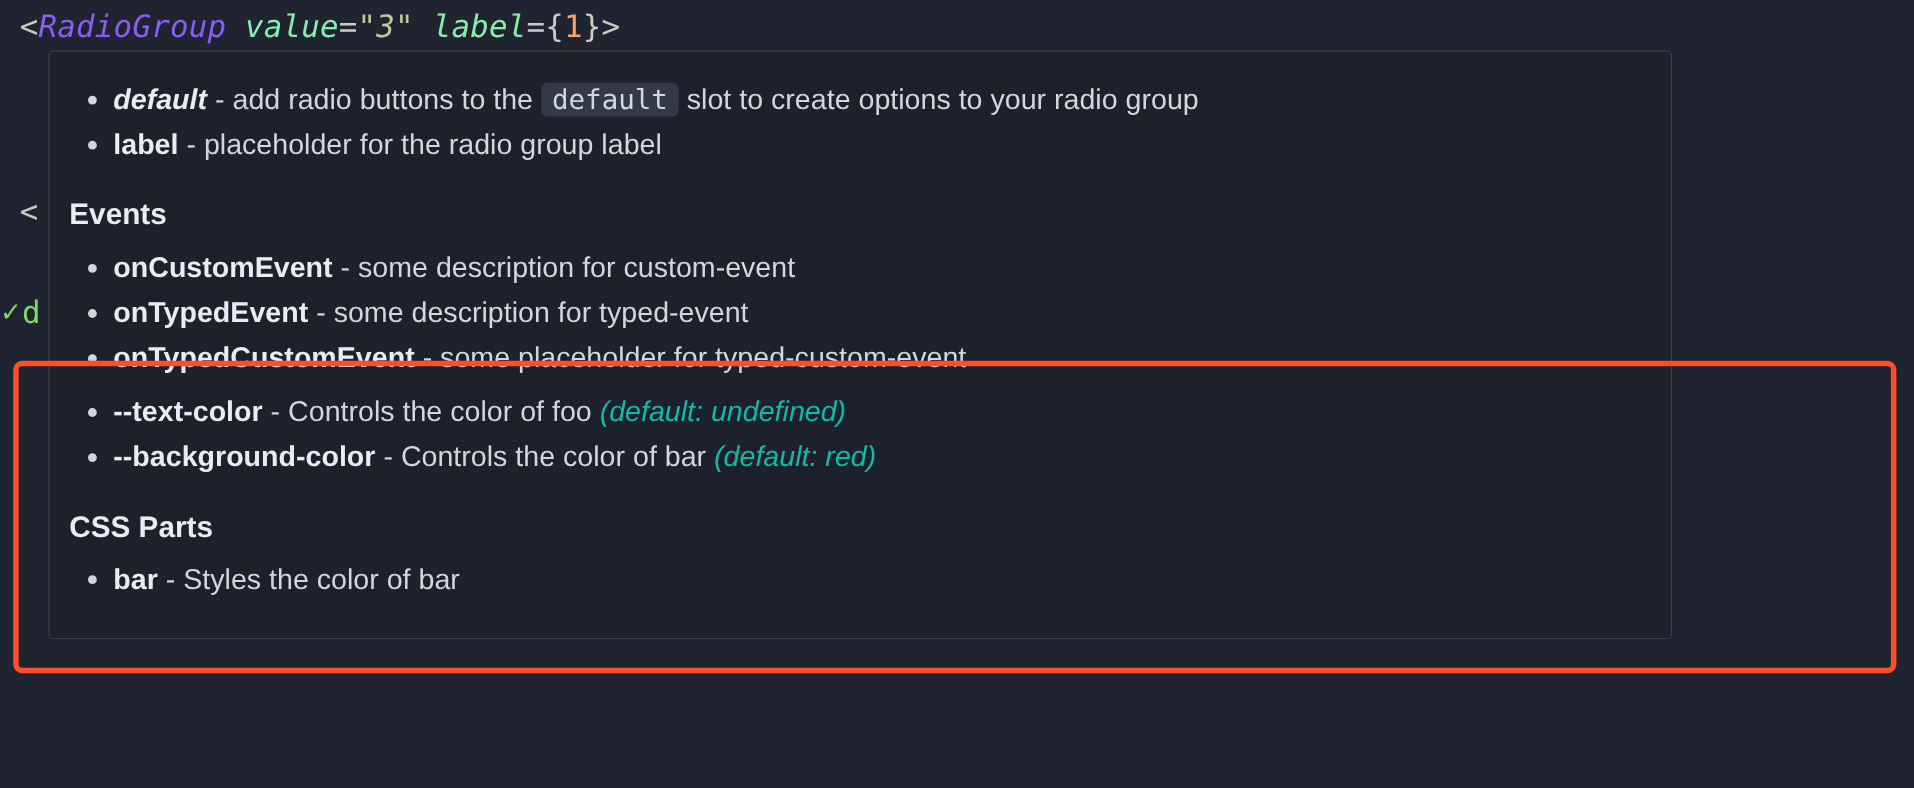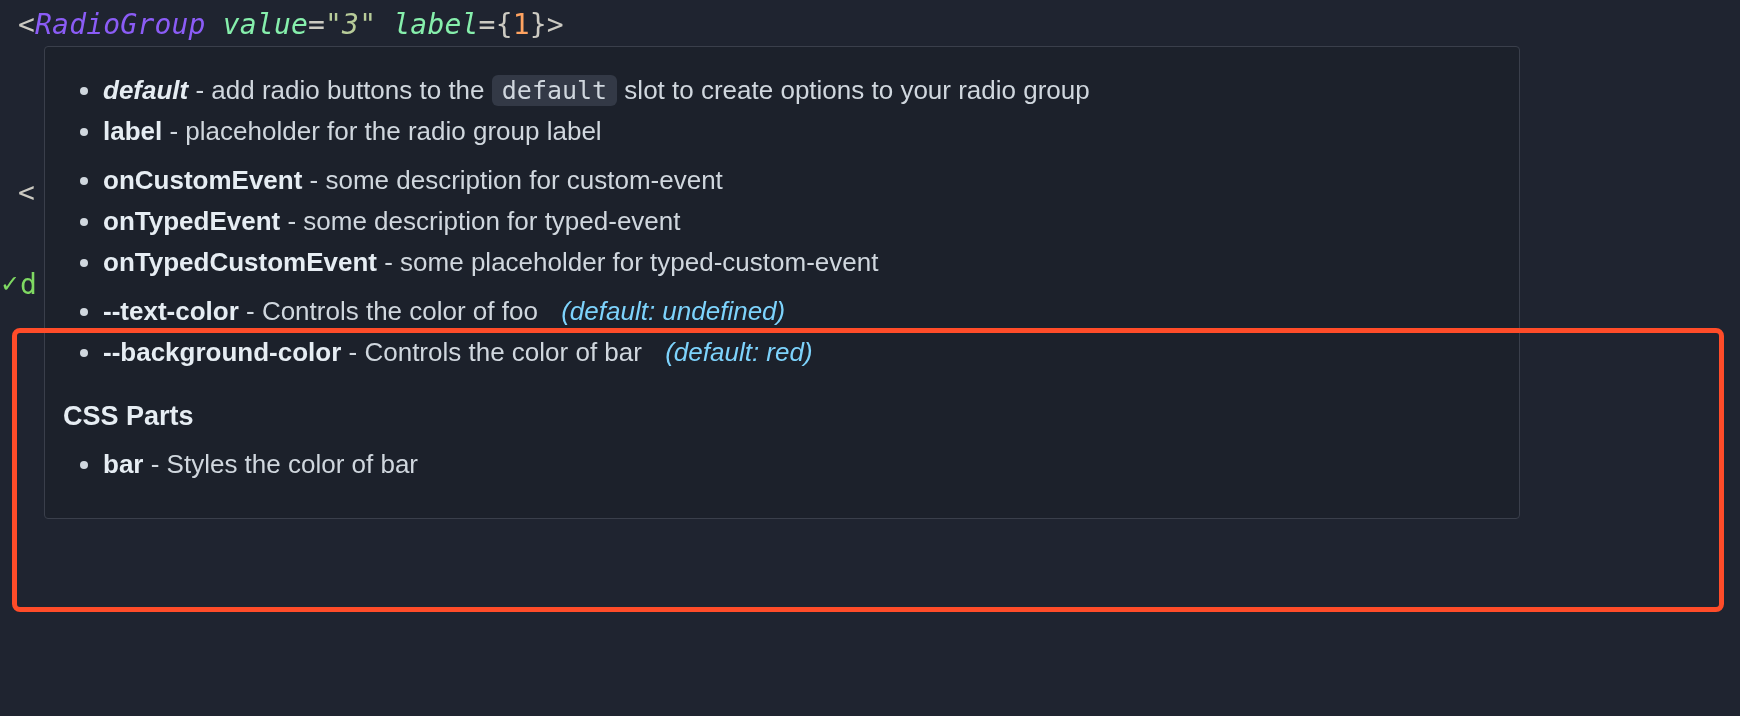--- a/index.html
+++ b/index.html
@@ -82,21 +82,21 @@
   .italic-bold { font-style: italic; font-weight: 700; color: #e6edf3; }
   .desc { color: #d0d7de; }
   .code-pill {
     font-family: "SF Mono", Menlo, Consolas, monospace;
     background: #333946;
     border-radius: 6px;
     padding: 1px 10px;
     color: #d0d7de;
     font-size: 25px;
   }
-  .italic-paren { font-style: italic; color: #7dd3fc; margin-left: 16px; }
+  .italic-paren { font-style: italic; color: #14b8a6; }
 
   .highlight-box {
     position: absolute;
     left: 12px;
     top: 328px;
     width: 1712px;
     height: 284px;
     border: 5px solid #ff4c29;
     border-radius: 8px;
     pointer-events: none;
@@ -119,20 +119,21 @@
 
   <ul>
     <li>
       <span class="italic-bold">default</span><span class="desc"> - add radio buttons to the </span><span class="code-pill">default</span><span class="desc"> slot to create options to your radio group</span>
     </li>
     <li>
       <span class="bold">label</span><span class="desc"> - placeholder for the radio group label</span>
     </li>
   </ul>
 
+  <div class="heading">Events</div>
   <ul>
     <li><span class="bold">onCustomEvent</span><span class="desc"> - some description for custom-event</span></li>
     <li><span class="bold">onTypedEvent</span><span class="desc"> - some description for typed-event</span></li>
     <li><span class="bold">onTypedCustomEvent</span><span class="desc"> - some placeholder for typed-custom-event</span></li>
   </ul>
 
   <ul>
     <li><span class="bold">--text-color</span><span class="desc"> - Controls the color of foo </span><span class="italic-paren">(default: undefined)</span></li>
     <li><span class="bold">--background-color</span><span class="desc"> - Controls the color of bar </span><span class="italic-paren">(default: red)</span></li>
   </ul>

